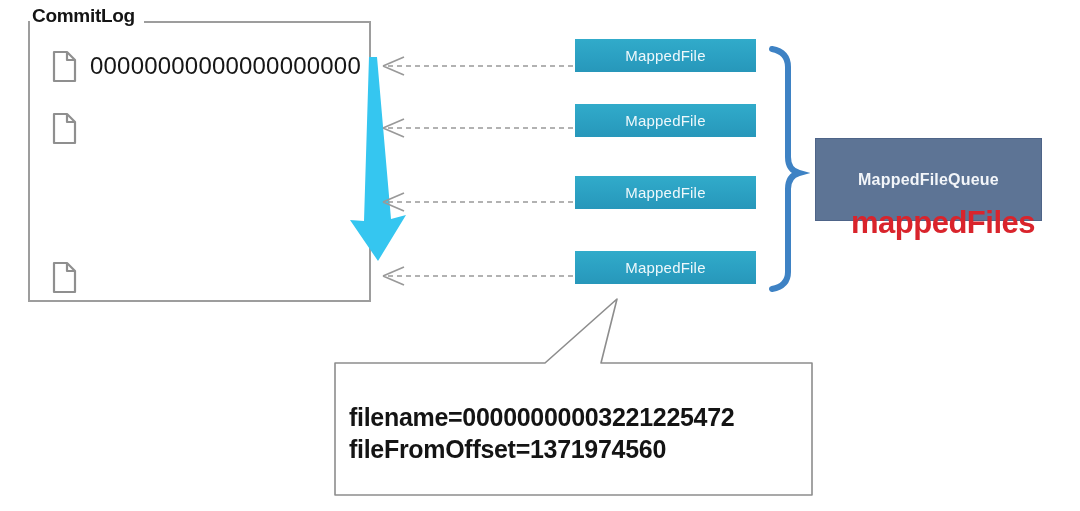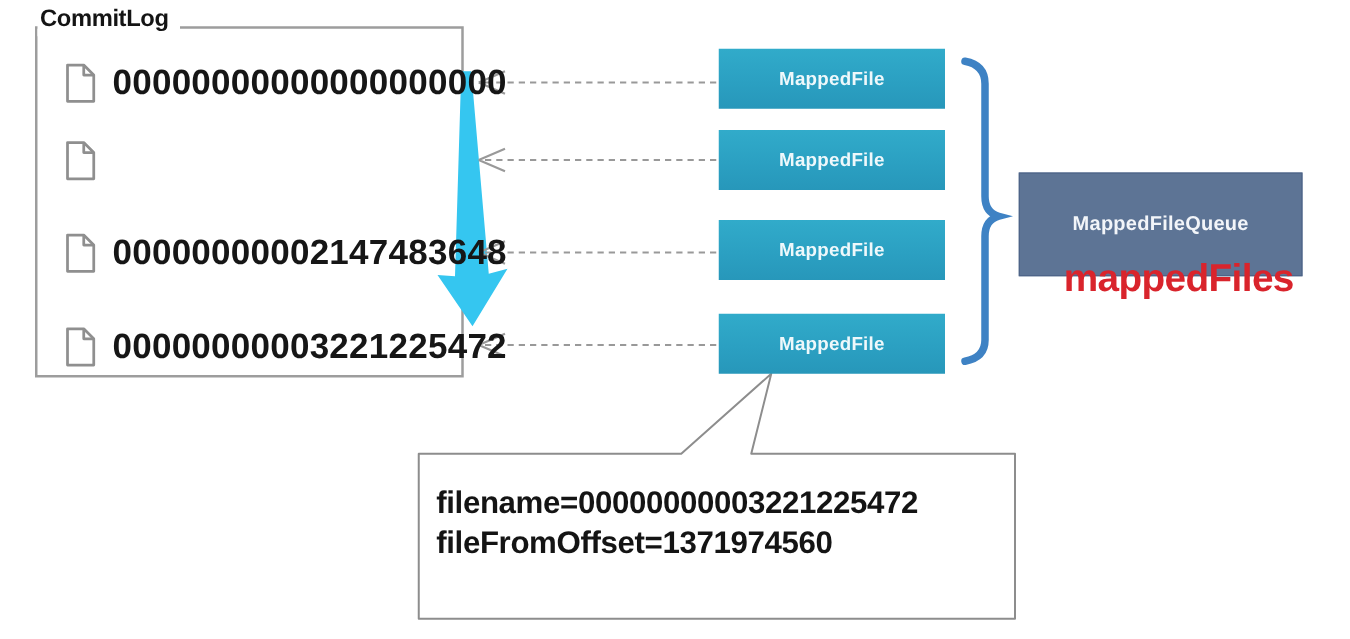--- a/index.html
+++ b/index.html
@@ -16,48 +16,48 @@
   }
   .commitlog-title{
     position:absolute;left:30px;top:3px;background:#ffffff;
     padding:0 9px 0 2px;font-size:19px;font-weight:700;color:#141414;
     letter-spacing:-0.3px;line-height:26px;
   }
   .file-row{
     position:absolute;left:52px;display:flex;align-items:center;gap:13px;height:34px;
   }
   .file-row .num{
-    font-size:28px;font-weight:700;color:#161616;letter-spacing:0.2px;white-space:nowrap;
+    font-size:24px;font-weight:400;color:#161616;letter-spacing:0.2px;white-space:nowrap;
   }
   .file-icon{flex:0 0 auto;display:block;}
 
   
   .mappedfile-box{
-    position:absolute;left:575px;width:181px;height:48px;
+    position:absolute;left:575px;width:181px;height:33px;
     background:linear-gradient(180deg,#31abca 0%,#2ba0c2 55%,#2797ba 100%);
     display:flex;align-items:center;justify-content:center;
-    color:#eef8fb;font-size:15px;font-weight:700;letter-spacing:0.2px;
+    color:#eef8fb;font-size:15px;font-weight:400;letter-spacing:0.2px;
   }
   .mf1{top:39px;} .mf2{top:104px;} .mf3{top:176px;} .mf4{top:251px;}
 
   
   .queue-box{
     position:absolute;left:815px;top:138px;width:227px;height:83px;
     background:#5d7495;border:1px solid #4e6488;box-sizing:border-box;
     display:flex;align-items:center;justify-content:center;
     color:#f2f5f9;font-size:16px;font-weight:700;letter-spacing:0.2px;
   }
   .mappedfiles-label{
     position:absolute;left:843px;top:205px;width:200px;text-align:center;
     font-size:31px;font-weight:700;color:#d9242c;letter-spacing:-0.5px;
   }
 
   
   .callout-text{
-    position:absolute;left:349px;top:386px;
+    position:absolute;left:349px;top:401px;
     font-size:25px;font-weight:700;color:#141414;line-height:32px;
     letter-spacing:-0.3px;white-space:nowrap;
   }
 </style>
 </head>
 <body>
 
 <div class="stage">
 
   <div class="commitlog-box"></div>
@@ -89,33 +89,25 @@
       <path d="M15 2 v8 h8" fill="none" stroke="#8f8f8f" stroke-width="2.2" stroke-linejoin="round"></path>
     </svg>
     <span class="num">00000000000000000000</span>
   </div>
   <div class="file-row" style="top:111px">
     <svg class="file-icon" width="25" height="33" viewBox="0 0 25 33">
       <path d="M2 2 h13 l8 8 v21 h-21 z" fill="#ffffff" stroke="#8f8f8f" stroke-width="2.2" stroke-linejoin="round"></path>
       <path d="M15 2 v8 h8" fill="none" stroke="#8f8f8f" stroke-width="2.2" stroke-linejoin="round"></path>
     </svg>
   </div>
-  <div class="file-row" style="top:185px">
-    <svg class="file-icon" width="25" height="33" viewBox="0 0 25 33">
-      <path d="M2 2 h13 l8 8 v21 h-21 z" fill="#ffffff" stroke="#8f8f8f" stroke-width="2.2" stroke-linejoin="round"></path>
-      <path d="M15 2 v8 h8" fill="none" stroke="#8f8f8f" stroke-width="2.2" stroke-linejoin="round"></path>
-    </svg>
-    <span class="num">00000000002147483648</span>
-  </div>
   <div class="file-row" style="top:260px">
     <svg class="file-icon" width="25" height="33" viewBox="0 0 25 33">
       <path d="M2 2 h13 l8 8 v21 h-21 z" fill="#ffffff" stroke="#8f8f8f" stroke-width="2.2" stroke-linejoin="round"></path>
       <path d="M15 2 v8 h8" fill="none" stroke="#8f8f8f" stroke-width="2.2" stroke-linejoin="round"></path>
     </svg>
-    <span class="num">00000000003221225472</span>
   </div>
 
   <div class="mappedfile-box mf1">MappedFile</div>
   <div class="mappedfile-box mf2">MappedFile</div>
   <div class="mappedfile-box mf3">MappedFile</div>
   <div class="mappedfile-box mf4">MappedFile</div>
 
   <div class="queue-box">MappedFileQueue</div>
   <div class="mappedfiles-label">mappedFiles</div>
 

